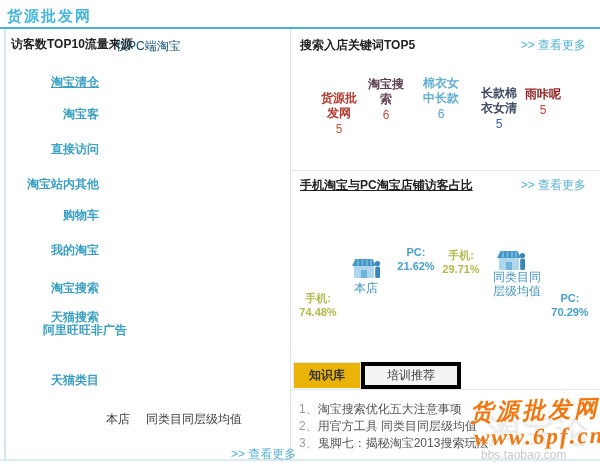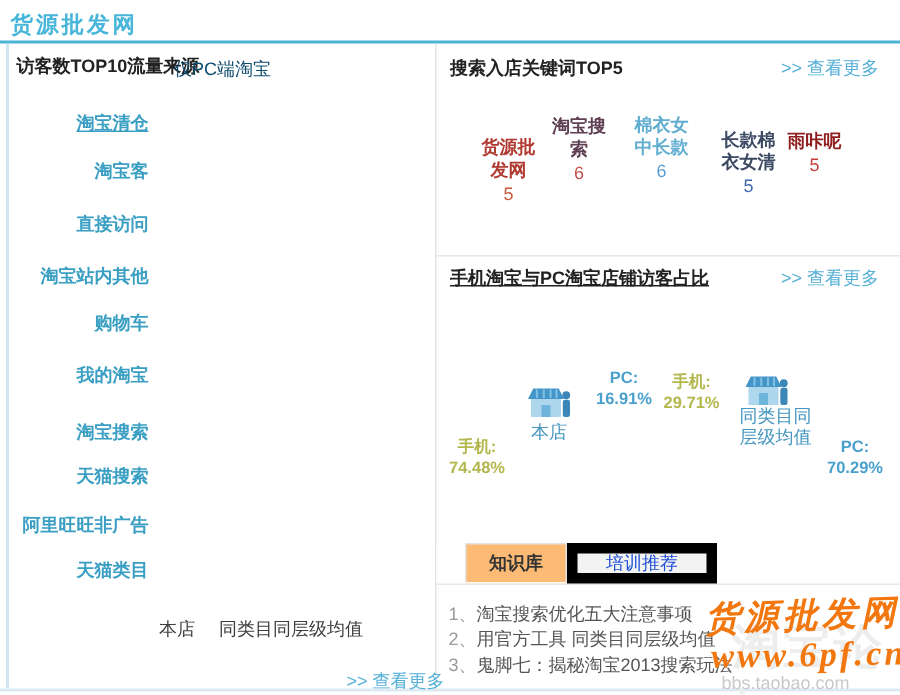--- a/index.html
+++ b/index.html
@@ -17,23 +17,23 @@
   .legend-label{font-size:12px;color:#3d3d3d;}
   .col-border{left:290px;top:29px;width:1px;height:432px;background:#e3e3e3;}
   .divider{left:291px;top:170px;width:309px;height:1px;background:#e6e6e6;}
   .kw{text-align:center;font-size:12px;font-weight:bold;line-height:15px;word-break:break-all;}
   .kw .cnt{font-weight:normal;margin-top:1px;}
   .chart-val{text-align:center;font-size:11px;line-height:14px;font-weight:bold;}
   .chart-label{text-align:center;font-size:12px;color:#4596c0;line-height:14px;word-break:break-all;}
   .tabbar{left:291px;top:362px;width:309px;height:27px;background:#fff;border-bottom:1px solid #e8e8e8;
           display:flex;align-items:stretch;}
   .tab{height:100%;display:flex;align-items:center;justify-content:center;font-size:12px;cursor:pointer;box-sizing:border-box;}
-  .tab.active{margin-left:19px;width:68px;background:#fdba74;border:1px solid #e3e3e3;border-bottom:1px solid #fff;
+  .tab.active{margin-left:2px;width:68px;background:#eab308;border:1px solid #e3e3e3;border-bottom:1px solid #fff;
               font-weight:bold;color:#333;}
-  .tab.idle{width:100px;background:#f3f3f3;border:7px solid #000000;color:#1d4ed8;}
+  .tab.idle{width:100px;background:#f3f3f3;border:4px solid #000000;color:#404040;}
   .article{left:299px;font-size:12px;color:#555;cursor:pointer;white-space:nowrap;}
   .article .num{color:#9a9a9a;}
   .wm-big{left:488px;top:410px;font-size:32px;font-weight:bold;color:#ededed;letter-spacing:2px;
           font-family:"Liberation Serif","DejaVu Serif",serif;}
   .wm1{left:470px;top:395px;font-size:23px;font-weight:bold;font-style:italic;letter-spacing:3px;
        font-family:"Liberation Serif","DejaVu Serif",serif;transform:rotate(-2deg);}
   .wm2{left:474px;top:424px;font-size:23px;font-weight:bold;font-style:italic;letter-spacing:2px;
        font-family:"Liberation Serif","DejaVu Serif",serif;transform:rotate(-1deg);}
   .wm3{left:481px;top:448px;font-size:12px;color:#c9c9c9;}
 </style>
@@ -53,21 +53,21 @@
     <div class="abs subtle" style="left:116px;top:38px;">仅PC端淘宝</div>
 
     <div class="abs src-item" style="top:74px;text-decoration:underline;">淘宝清仓</div>
     <div class="abs src-item" style="top:106px;">淘宝客</div>
     <div class="abs src-item" style="top:141px;">直接访问</div>
     <div class="abs src-item" style="top:176px;">淘宝站内其他</div>
     <div class="abs src-item" style="top:207px;">购物车</div>
     <div class="abs src-item" style="top:242px;">我的淘宝</div>
     <div class="abs src-item" style="top:280px;">淘宝搜索</div>
     <div class="abs src-item" style="top:309px;">天猫搜索</div>
-    <div class="abs src-item" style="top:342px;">阿里旺旺非广告</div>
+    <div class="abs src-item" style="top:322px;padding-left:28px;">阿里旺旺非广告</div>
     <div class="abs src-item" style="top:372px;">天猫类目</div>
 
     <div class="abs legend-label" style="left:106px;top:411px;">本店</div>
     <div class="abs legend-label" style="left:146px;top:411px;">同类目同层级均值</div>
     <div class="abs more-link" style="left:231px;top:446px;">&gt;&gt; 查看更多</div>
   </div>
 
   <div>
     <div class="abs panel-title" style="left:300px;top:37px;">搜索入店关键词TOP5</div>
     <div class="abs more-link" style="right:14px;top:37px;">&gt;&gt; 查看更多</div>
@@ -115,21 +115,21 @@
       <path d="M0 9 L3.5 2 H20.5 L24 9 Z" fill="#4596c8"></path>
       <path d="M6 2.6 V8.4 M10.5 2.6 V8.4 M15 2.6 V8.4 M19 2.6 V8.4" stroke="#7fc0e2" stroke-width="1.4"></path>
       <rect x="9" y="13" width="6" height="8" fill="#6fb4da"></rect>
       <circle cx="25.5" cy="6.5" r="2.6" fill="#3b88b8"></circle>
       <rect x="23.2" y="9.5" width="4.8" height="11.5" rx="1.5" fill="#3b88b8"></rect>
     </svg>
     <div class="abs chart-label" style="left:489px;top:270px;width:56px;">同类目同层级均值</div>
 
     <div class="abs chart-val" style="left: 393px; top: 245px; width: 46px; color: rgb(74, 160, 204);">
       <div>PC:</div>
-      <div>16.91%</div>
+      <div>21.62%</div>
     </div>
     <div class="abs chart-val" style="left: 437px; top: 248px; width: 48px; color: rgb(179, 184, 78);">
       <div>手机:</div>
       <div>29.71%</div>
     </div>
     <div class="abs chart-val" style="left: 293px; top: 291px; width: 50px; color: rgb(179, 184, 78);">
       <div>手机:</div>
       <div>74.48%</div>
     </div>
     <div class="abs chart-val" style="left: 547px; top: 291px; width: 46px; color: rgb(74, 160, 204);">

